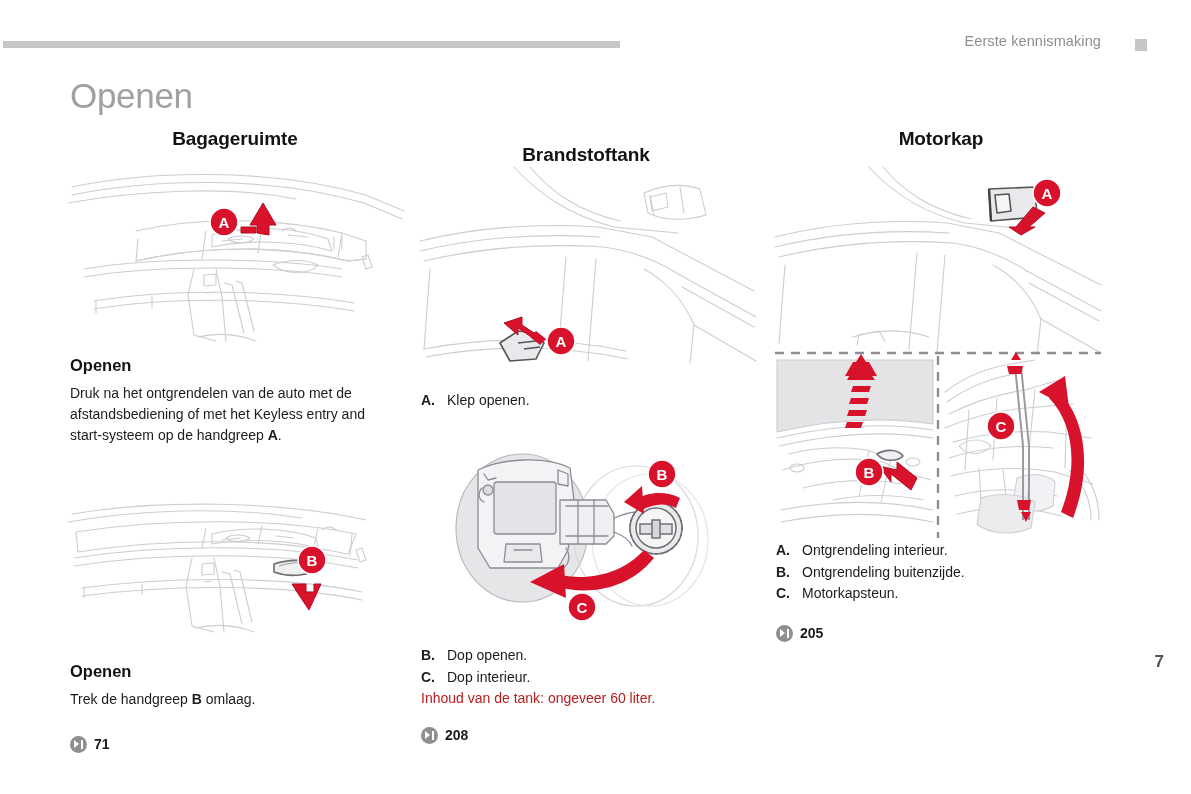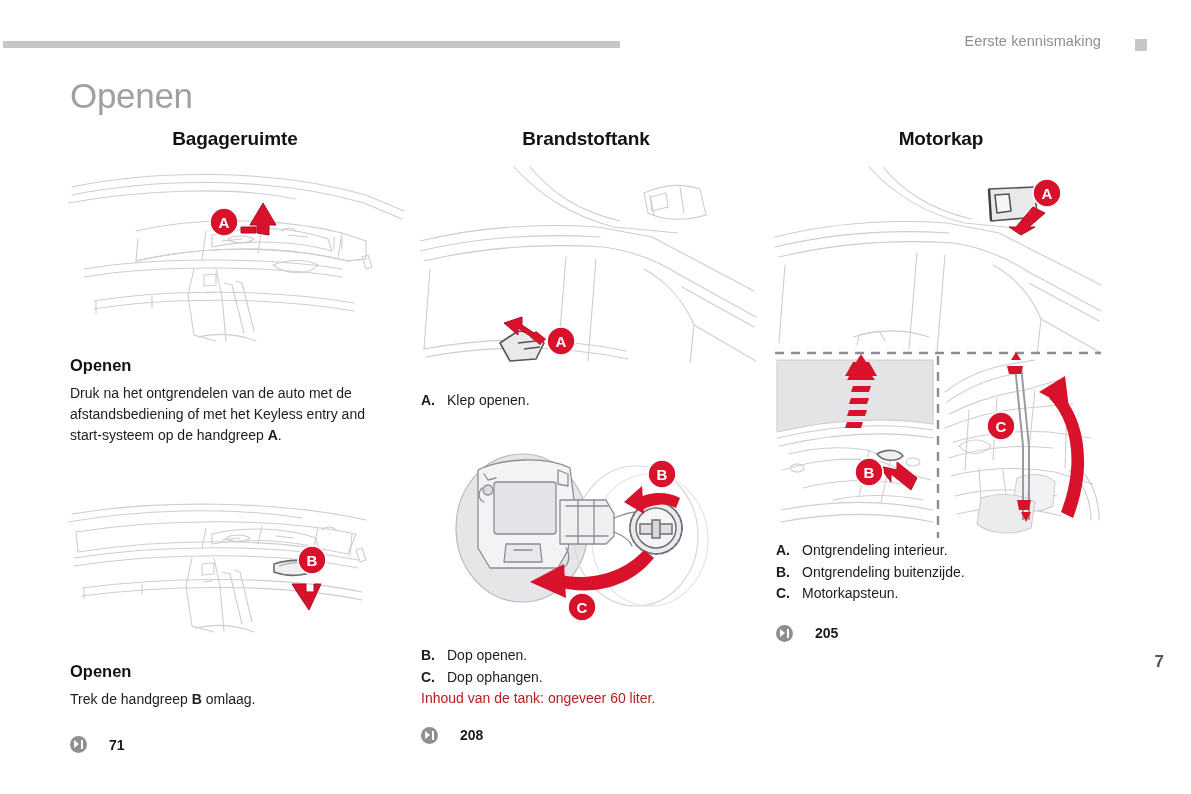--- a/index.html
+++ b/index.html
@@ -17,37 +17,37 @@
   .hdr-bar{position:absolute;left:3px;top:41px;width:617px;height:7px;background:#c6c6c6;}
   .hdr-title{position:absolute;right:90px;top:33px;font-size:14.5px;color:#8e8e8e;letter-spacing:.1px;white-space:nowrap;}
   .hdr-square{position:absolute;left:1135px;top:39px;width:12px;height:12px;background:#c6c6c6;}
 
   
   .chapter{position:absolute;left:70px;top:76px;font-size:35px;color:#a0a0a0;font-weight:400;letter-spacing:-.3px;}
 
   
   .col{position:absolute;top:128px;width:330px;}
   .col-a{left:70px;}
-  .col-b{left:421px;}
+  .col-b{left:421px;margin-top:16px;}
   .col-c{left:776px;}
 
   .col-head{font-size:19px;font-weight:bold;color:#131313;letter-spacing:-.1px;margin:0 0 22px 0;text-align:center;}
   .sub-head{font-size:16.5px;font-weight:bold;color:#131313;margin:0 0 8px 0;}
   .body-txt{font-size:14px;line-height:21px;color:#1c1c1c;margin:0;}
   .body-txt b{font-weight:bold;}
 
   
   .legend{margin:0;padding:0;list-style:none;}
   .legend li{font-size:14px;line-height:21.5px;color:#1c1c1c;display:flex;}
   .legend .key{font-weight:bold;width:26px;flex:0 0 26px;}
   .legend .val{flex:1;}
   .note{font-size:14px;line-height:21.5px;color:#b91c1c;}
 
   
-  .pref{display:flex;align-items:center;gap:22px;}
+  .pref{display:flex;align-items:flex-start;gap:7px;}
   .pref .ic{width:17px;height:17px;border-radius:50%;background:#8f8f8f;position:relative;flex:0 0 17px;}
   .pref .ic:before{content:"";position:absolute;left:4px;top:4px;border-left:5.5px solid #fff;border-top:4.5px solid transparent;border-bottom:4.5px solid transparent;}
   .pref .ic:after{content:"";position:absolute;left:10.5px;top:4px;width:2px;height:9px;background:#fff;}
   .pref .num{font-size:14px;font-weight:bold;color:#1a1a1a;}
 
   
   .fig{position:absolute;overflow:hidden;}
   .fig svg{display:block;}
 
   
@@ -296,21 +296,21 @@
   </div>
 
   <div class="col" style="left:421px;top:645px;width:330px;">
     <ul class="legend">
       <li>
         <span class="key">B.</span>
         <span class="val">Dop openen.</span>
       </li>
       <li>
         <span class="key">C.</span>
-        <span class="val">Dop ophangen.</span>
+        <span class="val">Dop interieur.</span>
       </li>
     </ul>
     <div class="note">Inhoud van de tank: ongeveer 60 liter.</div>
     <div class="pref" style="margin-top:17px;">
       <span class="ic"></span>
       <span class="num">208</span>
     </div>
   </div>
 
   <div class="col col-c">

